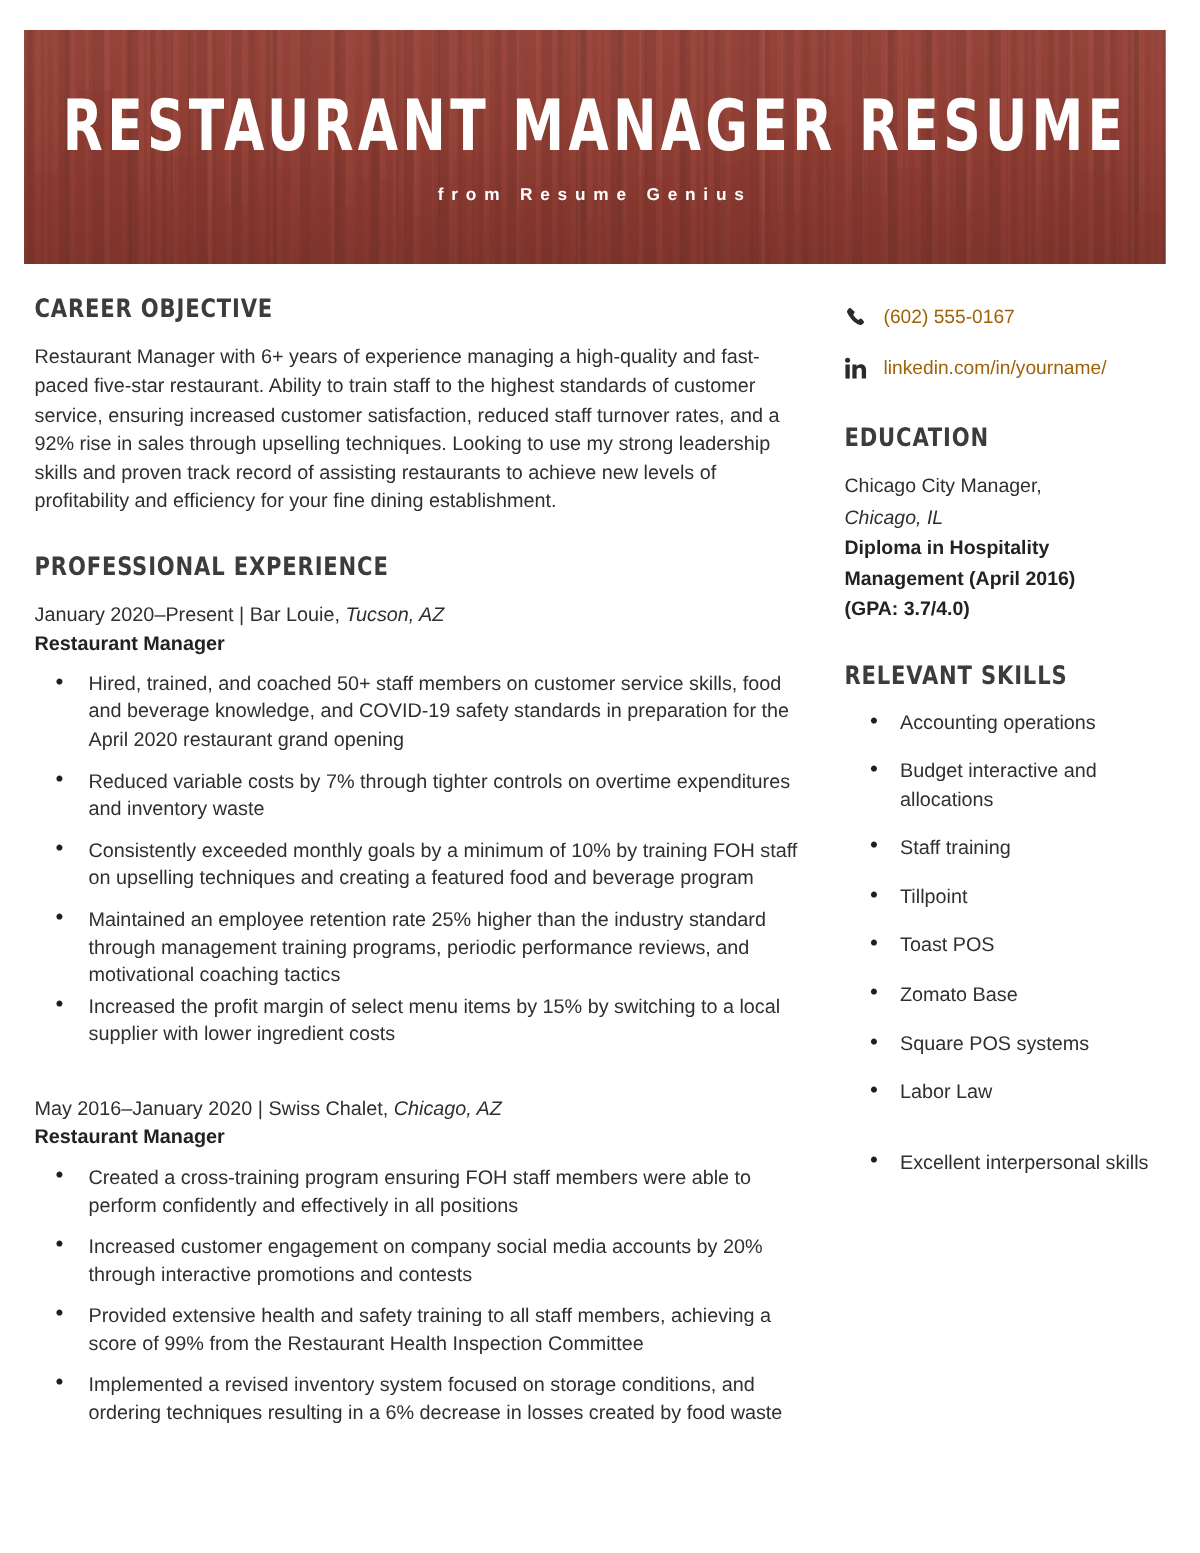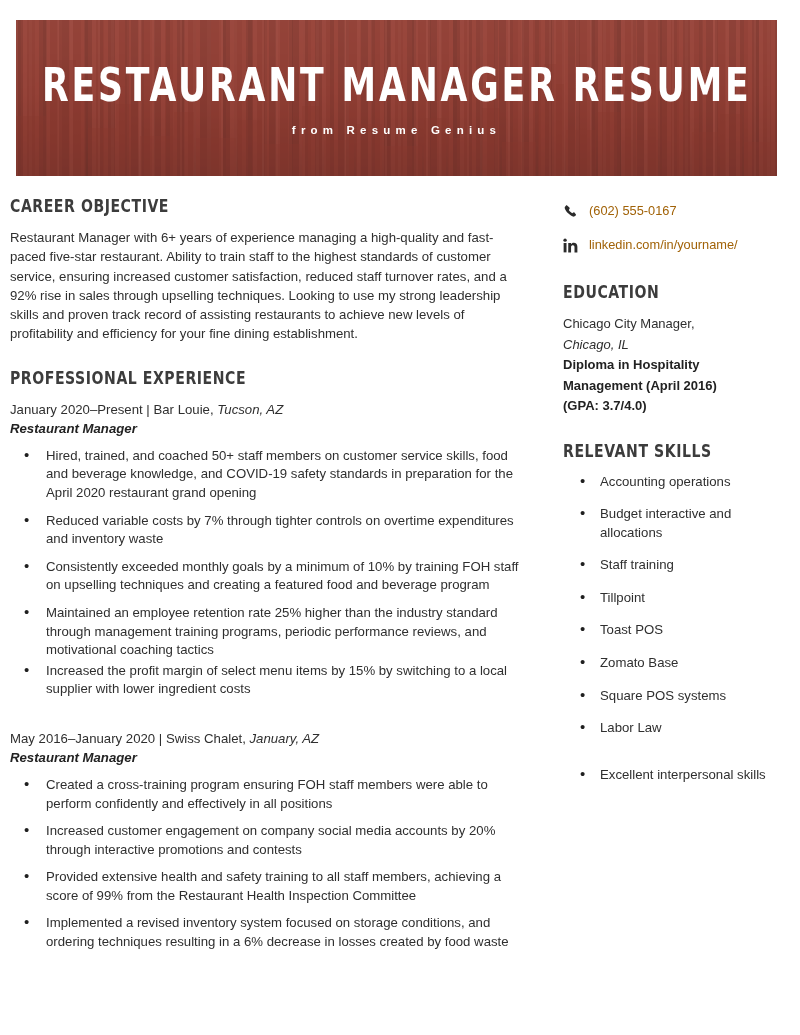--- a/index.html
+++ b/index.html
@@ -88,21 +88,21 @@
 
   
   .body-wrap {
     position: absolute;
     left: 0;
     top: 196px;
     width: 800px;
   }
   .col-left {
     position: absolute;
-    left: 10px;
+    left: 23px;
     top: 0;
     width: 514px;
   }
   .col-right {
     position: absolute;
     left: 563px;
     top: 0;
     width: 214px;
   }
 
@@ -132,21 +132,20 @@
     color: #2f2f2f;
     margin: 0;
   }
   .job-meta .loc { font-style: italic; }
   .job-role {
     font-size: 13.2px;
     line-height: 19px;
     font-weight: 700;
     color: #222;
     margin: 0 0 9px 0;
-    font-style: italic;
   }
 
   ul.bullets {
     margin: 0;
     padding: 0 0 0 36px;
     list-style: none;
   }
   ul.bullets li {
     position: relative;
     font-size: 13.2px;
@@ -291,21 +290,21 @@
           <li style="margin-bottom:2px;">Maintained an employee retention rate 25% higher than the industry standard through management training programs, periodic performance reviews, and motivational coaching tactics</li>
           <li>Increased the profit margin of select menu items by 15% by switching to a local supplier with lower ingredient costs</li>
         </ul>
       </div>
 
       <div class="sp-30"></div>
 
       <div class="job">
         <p class="job-meta">
           <span>May 2016–January 2020</span><span> | </span><span>Swiss Chalet,</span>
-          <span class="loc">January, AZ</span>
+          <span class="loc">Chicago, AZ</span>
         </p>
         <p class="job-role">Restaurant Manager</p>
         <ul class="bullets">
           <li>Created a cross-training program ensuring FOH staff members were able to perform confidently and effectively in all positions</li>
           <li>Increased customer engagement on company social media accounts by 20% through interactive promotions and contests</li>
           <li>Provided extensive health and safety training to all staff members, achieving a score of 99% from the Restaurant Health Inspection Committee</li>
           <li>Implemented a revised inventory system focused on storage conditions, and ordering techniques resulting in a 6% decrease in losses created by food waste</li>
         </ul>
       </div>
     </section>

